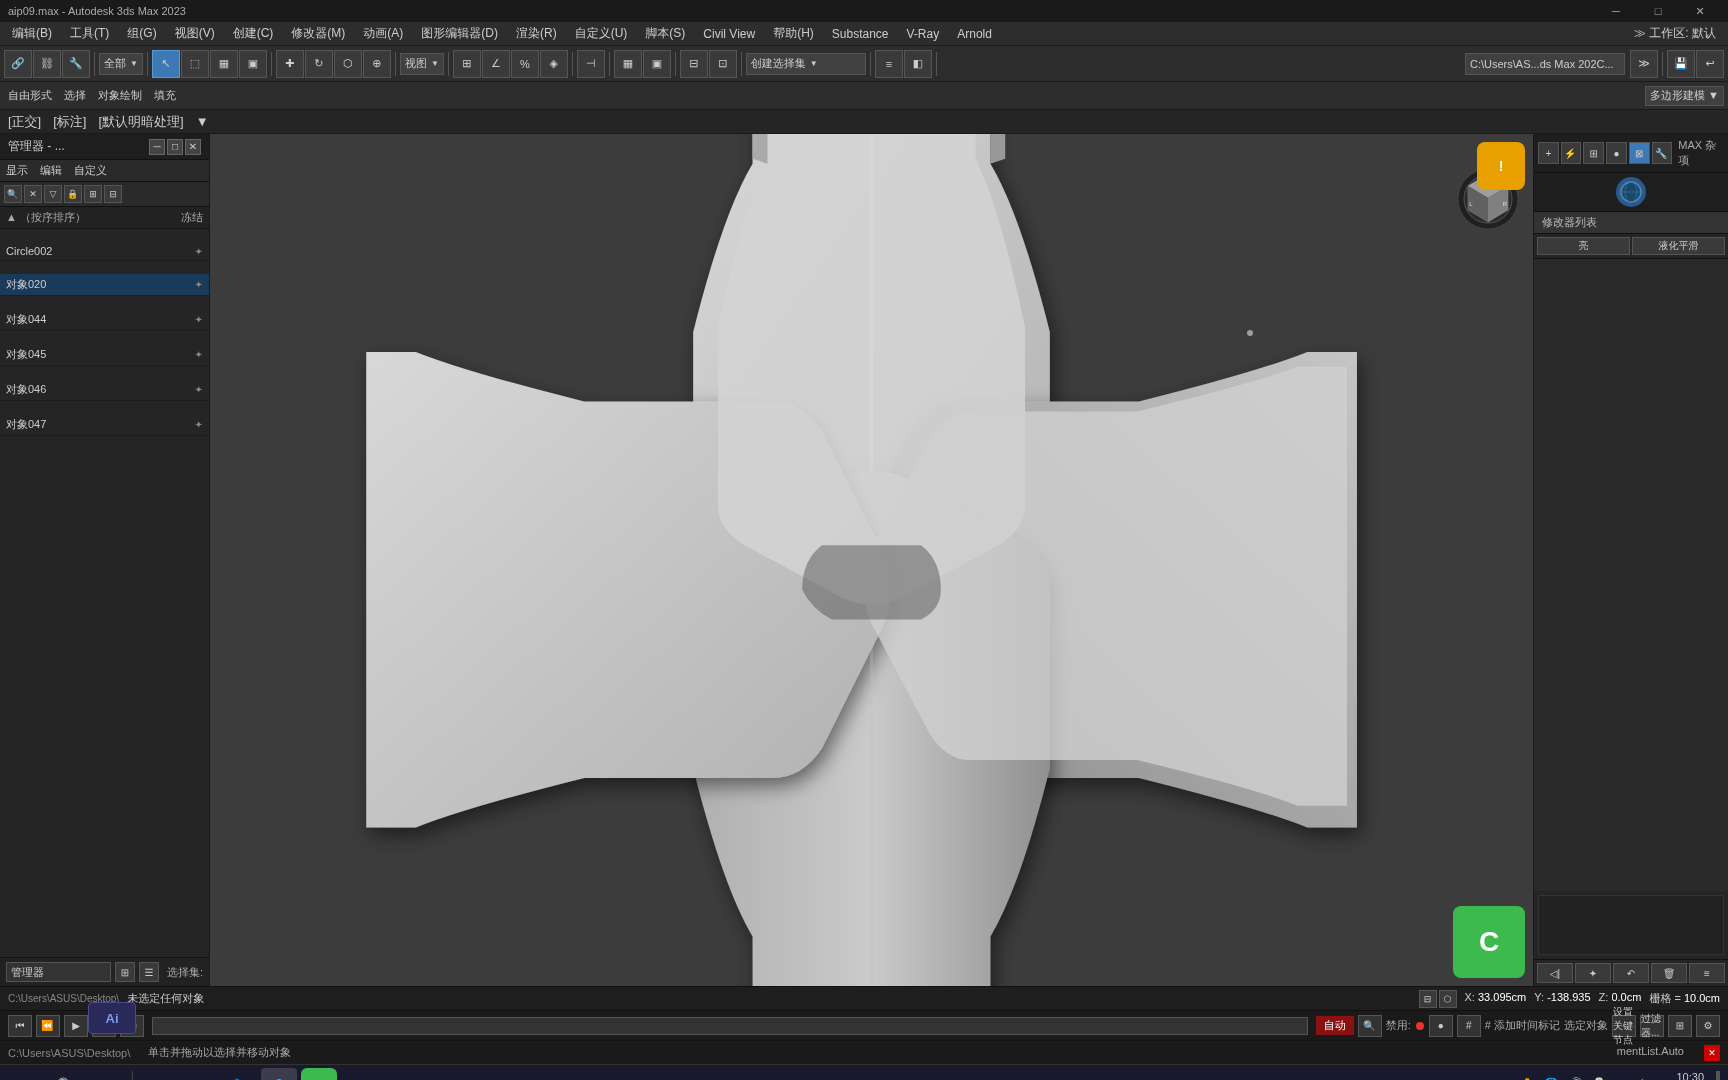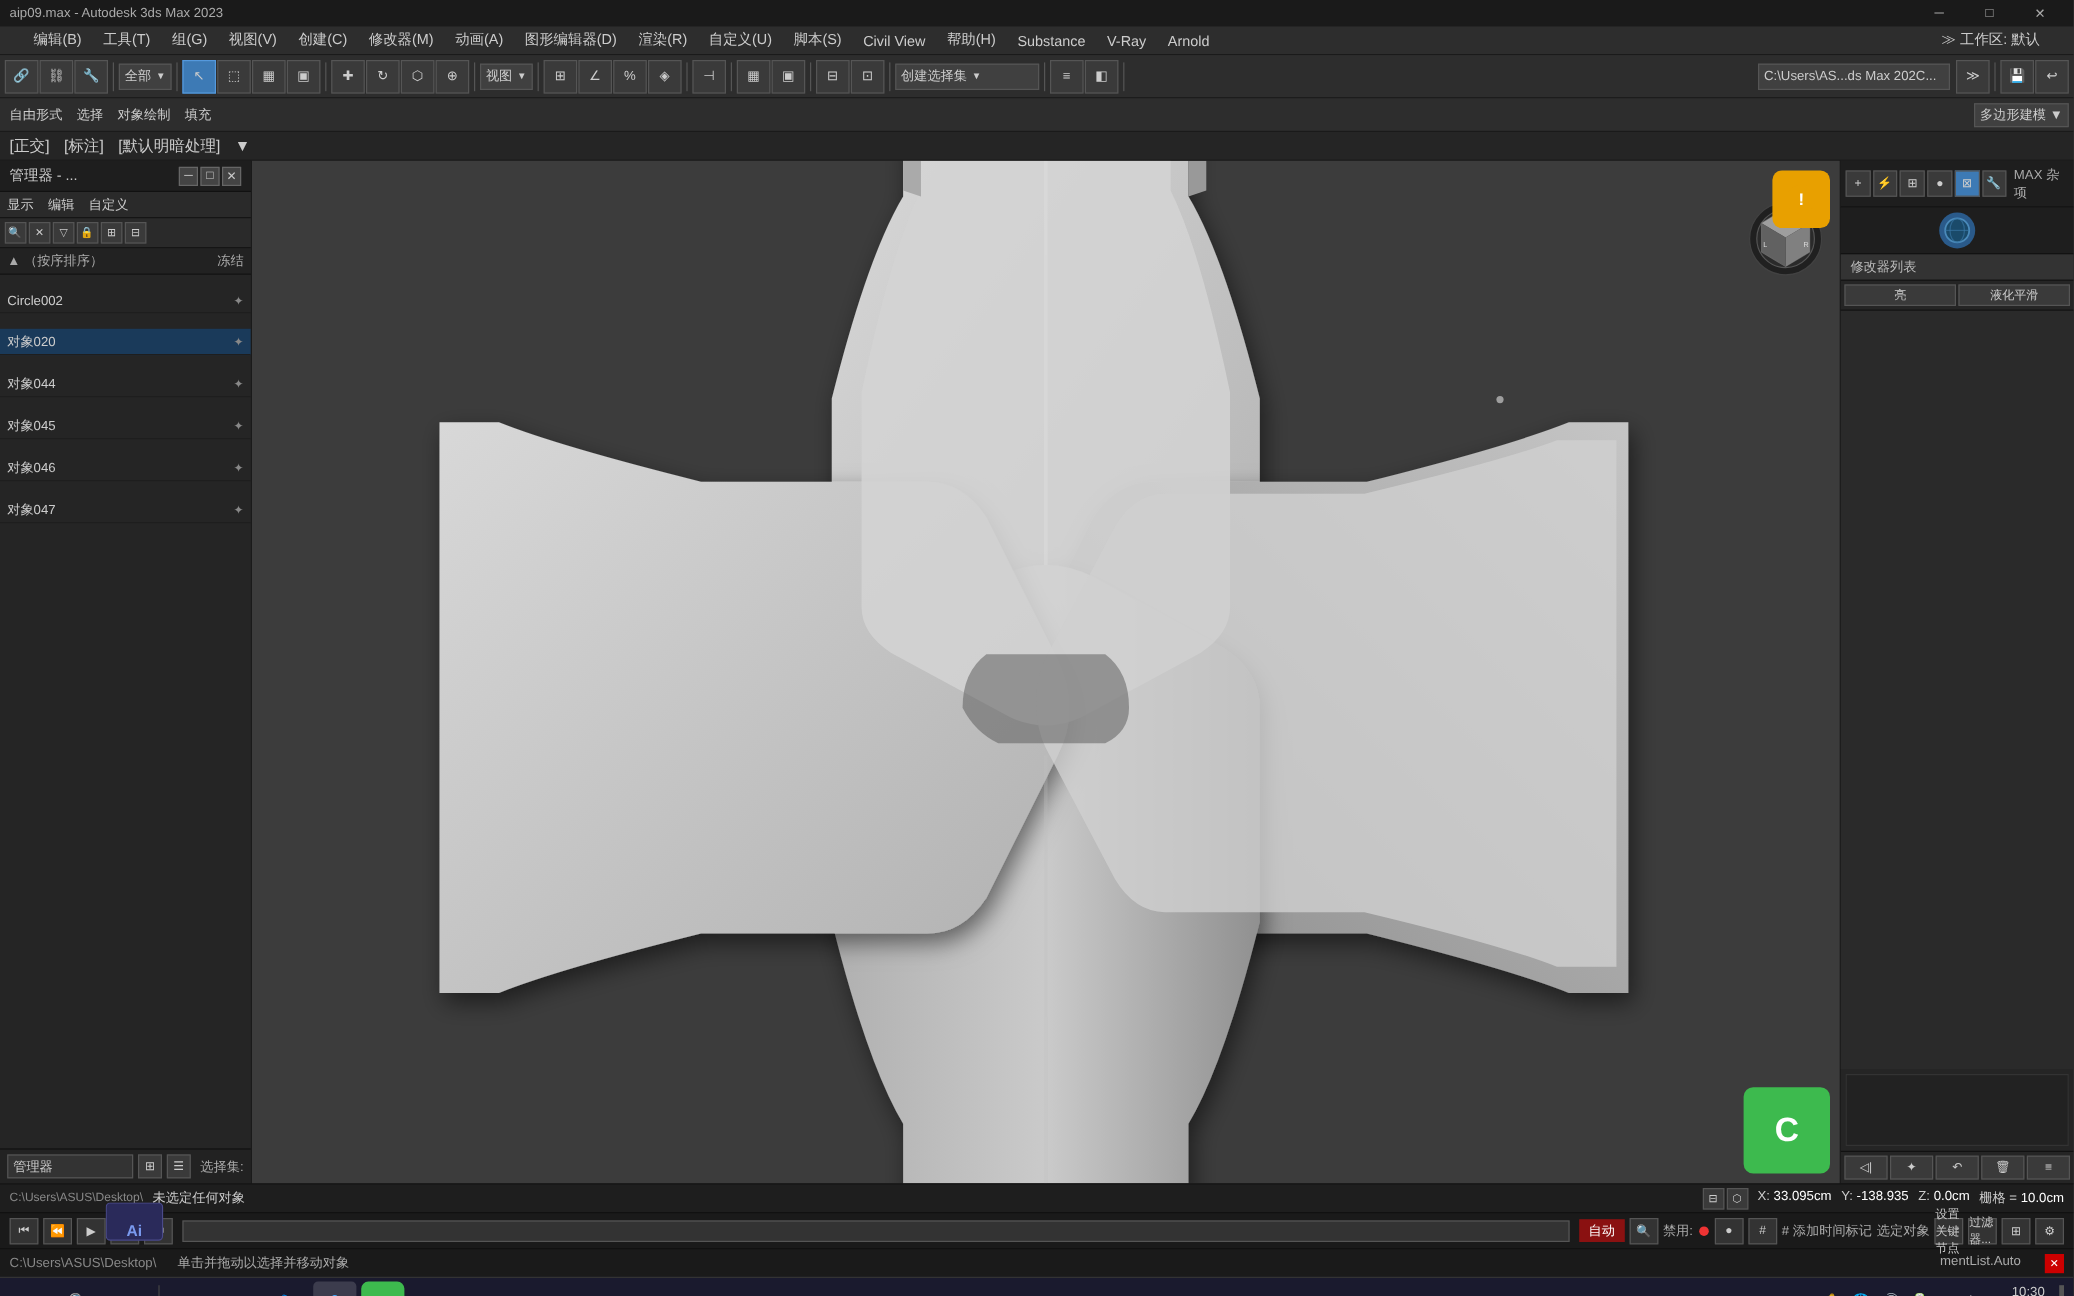--- a/index.html
+++ b/index.html
@@ -42,21 +42,21 @@
       color: #aaa;
     }
 
     
     #menu-bar {
       width: 100%;
       height: 24px;
       background: #2d2d2d;
       display: flex;
       align-items: center;
-      padding: 0 20px;
+      padding: 0 4px;
       gap: 2px;
       border-bottom: 1px solid #1a1a1a;
     }
     .menu-item {
       padding: 2px 8px;
       font-size: 12px;
       color: #ccc;
       cursor: pointer;
       white-space: nowrap;
     }
@@ -838,15 +838,15 @@
     <span class="sys-icon">🔔</span>
     <span class="sys-icon">🌐</span>
     <span class="sys-icon">🔊</span>
     <span class="sys-icon">🔋</span>
     <span style="font-size:11px;">8°C 多云</span>
     <span style="font-size:11px; line-height:1.3; text-align:right;">10:30<br>2023/3/</span>
     <div style="width:4px;height:28px;background:#555;margin-left:4px;"></div>
   </div>
 </div>
 
-<div id="ai-badge" style="position:fixed;bottom:46px;left:88px;width:48px;height:32px;background:#2a2a5a;border:1px solid #4a4a8a;border-radius:4px;display:flex;align-items:flex-end;justify-content:center;font-size:13px;font-weight:bold;color:#7a9aef;z-index:100;">
+<div id="ai-badge" style="position:fixed;bottom:46px;left:88px;width:48px;height:32px;background:#2a2a5a;border:1px solid #4a4a8a;border-radius:4px;display:flex;align-items:center;justify-content:center;font-size:13px;font-weight:bold;color:#7a9aef;z-index:100;">
   <span>Ai</span>
 </div>
 
 </body></html>

